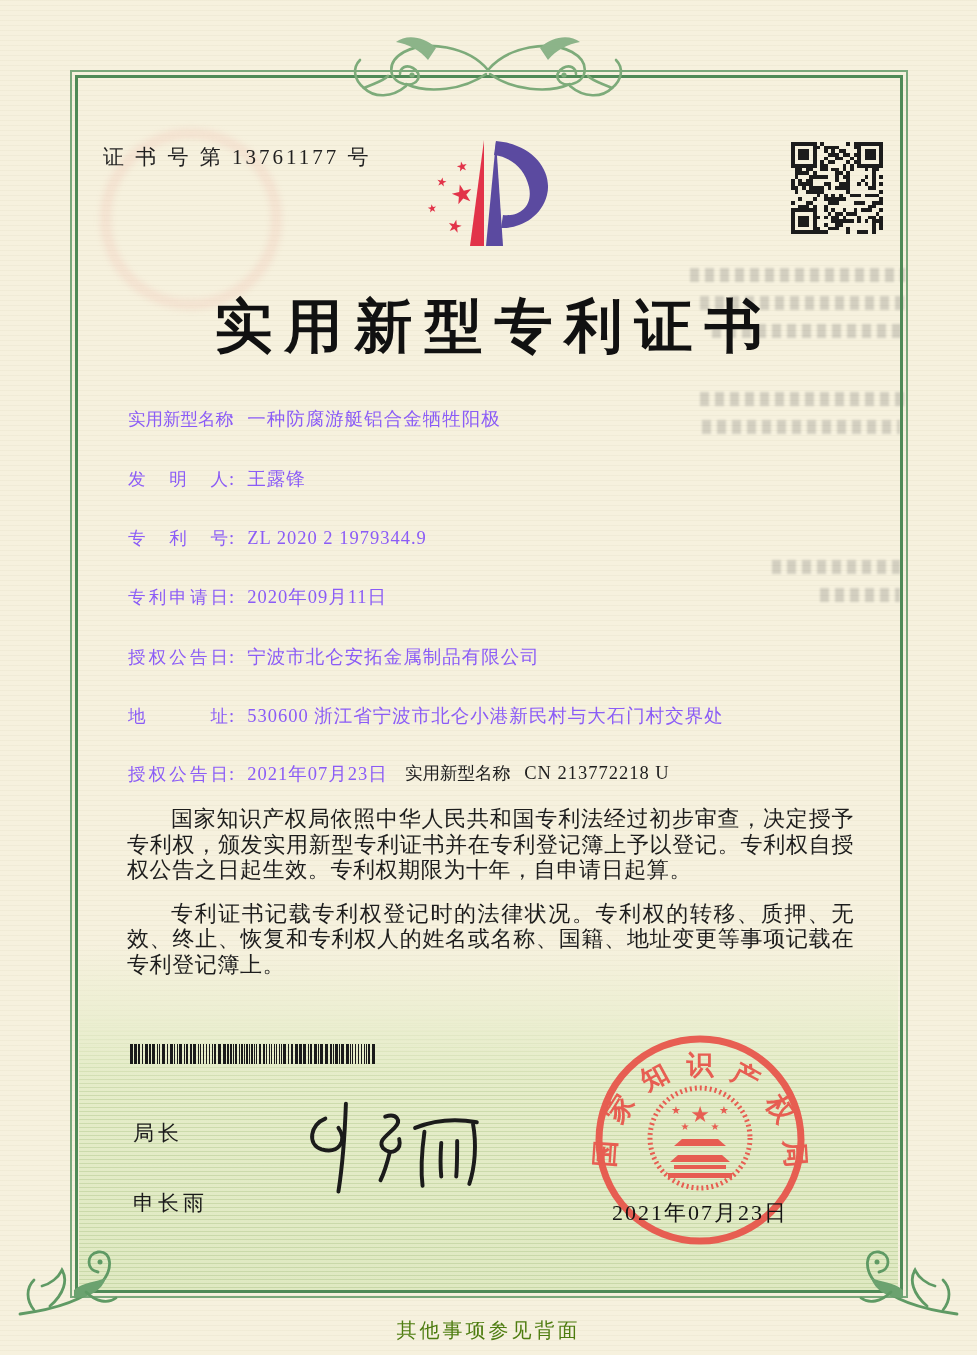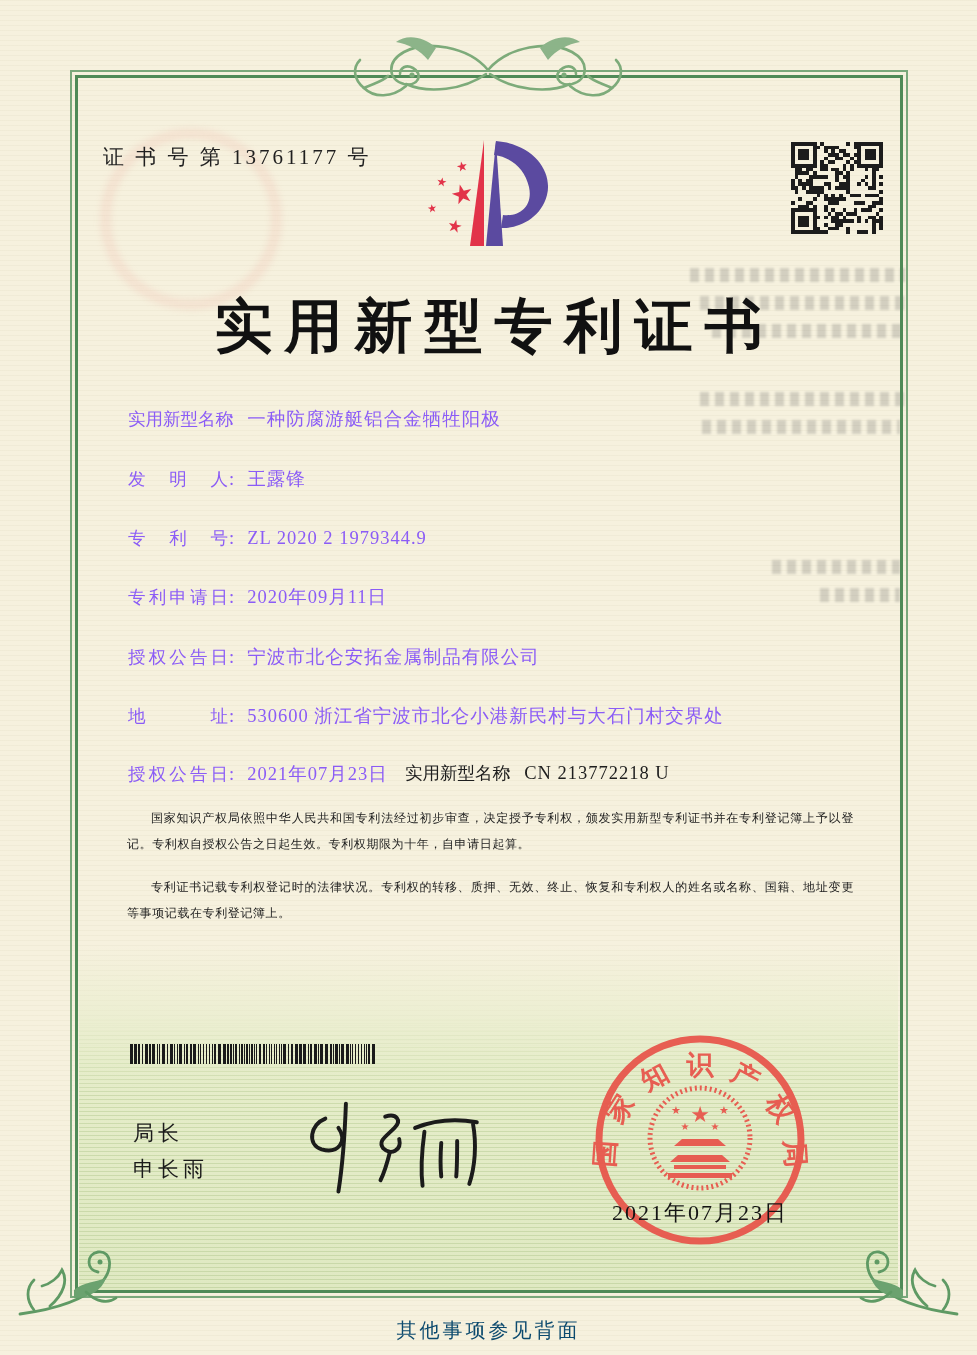--- a/index.html
+++ b/index.html
@@ -46,33 +46,33 @@
   .title{
     position:absolute; left:0; right:0; top:288px; text-align:center;
     font-size:58px; font-weight:bold; letter-spacing:12px; text-indent:12px; color:#111;
   }
   .frow{position:absolute; left:128px; font-size:18.5px; white-space:nowrap; color:#8b5cf6;}
   .flabel{display:inline-block; width:100px; text-align:justify; text-align-last:justify; font-size:17.5px; vertical-align:baseline;}
   .fcolon{margin-left:1px;}
   .fvalue{margin-left:13px; letter-spacing:1px;}
   .frow2{position:absolute; left:405px; font-size:18.5px; white-space:nowrap; color:#1e1e1e;}
   .paras{position:absolute; left:127px; top:806px; width:727px;}
-  .paras p{margin:0; font-size:12px; line-height:25.5px; text-indent:2em; letter-spacing:0.6px; text-align:justify; color:#1d1d1d;}
+  .paras p{margin:0; font-size:22px; line-height:25.5px; text-indent:2em; letter-spacing:0.6px; text-align:justify; color:#1d1d1d;}
   .paras p + p{margin-top:18px;}
   .barcode{position:absolute; left:130px; top:1044px; width:247px; height:20px;}
   .signer-title{position:absolute; left:133px; top:1119px; font-size:21px; letter-spacing:4px; color:#1b1b1b;}
-  .signer-name{position:absolute; left:133px; top:1155px; font-size:21px; letter-spacing:4px; color:#1b1b1b;}
+  .signer-name{position:absolute; left:133px; top:1189px; font-size:21px; letter-spacing:4px; color:#1b1b1b;}
   .signature{position:absolute; left:273px; top:1093px;}
   .seal{position:absolute; left:590px; top:1030px; width:220px; height:220px;}
   .seal-date{
     position:absolute; left:590px; top:1198px; width:220px; text-align:center;
     font-size:22px; letter-spacing:2px; color:#141414; z-index:5;
   }
   .page-indicator{position:absolute; left:0; right:0; top:1255px; text-align:center; font-size:19px; letter-spacing:2px; color:#1d1d1d;}
-  .back-note{position:absolute; left:0; right:0; top:1317px; text-align:center; font-size:20px; letter-spacing:3px; color:#0c4a6e;}
+  .back-note{position:absolute; left:0; right:0; top:1317px; text-align:center; font-size:20px; letter-spacing:3px; color:#4d7c0f;}
   .orn-top{position:absolute; left:308px; top:34px;}
   .orn-bl{position:absolute; left:16px; top:1206px;}
   .orn-br{position:absolute; left:846px; top:1206px;}
 </style>
 </head>
 <body>
 
 <div class="page">
 
   <div class="green-band">

